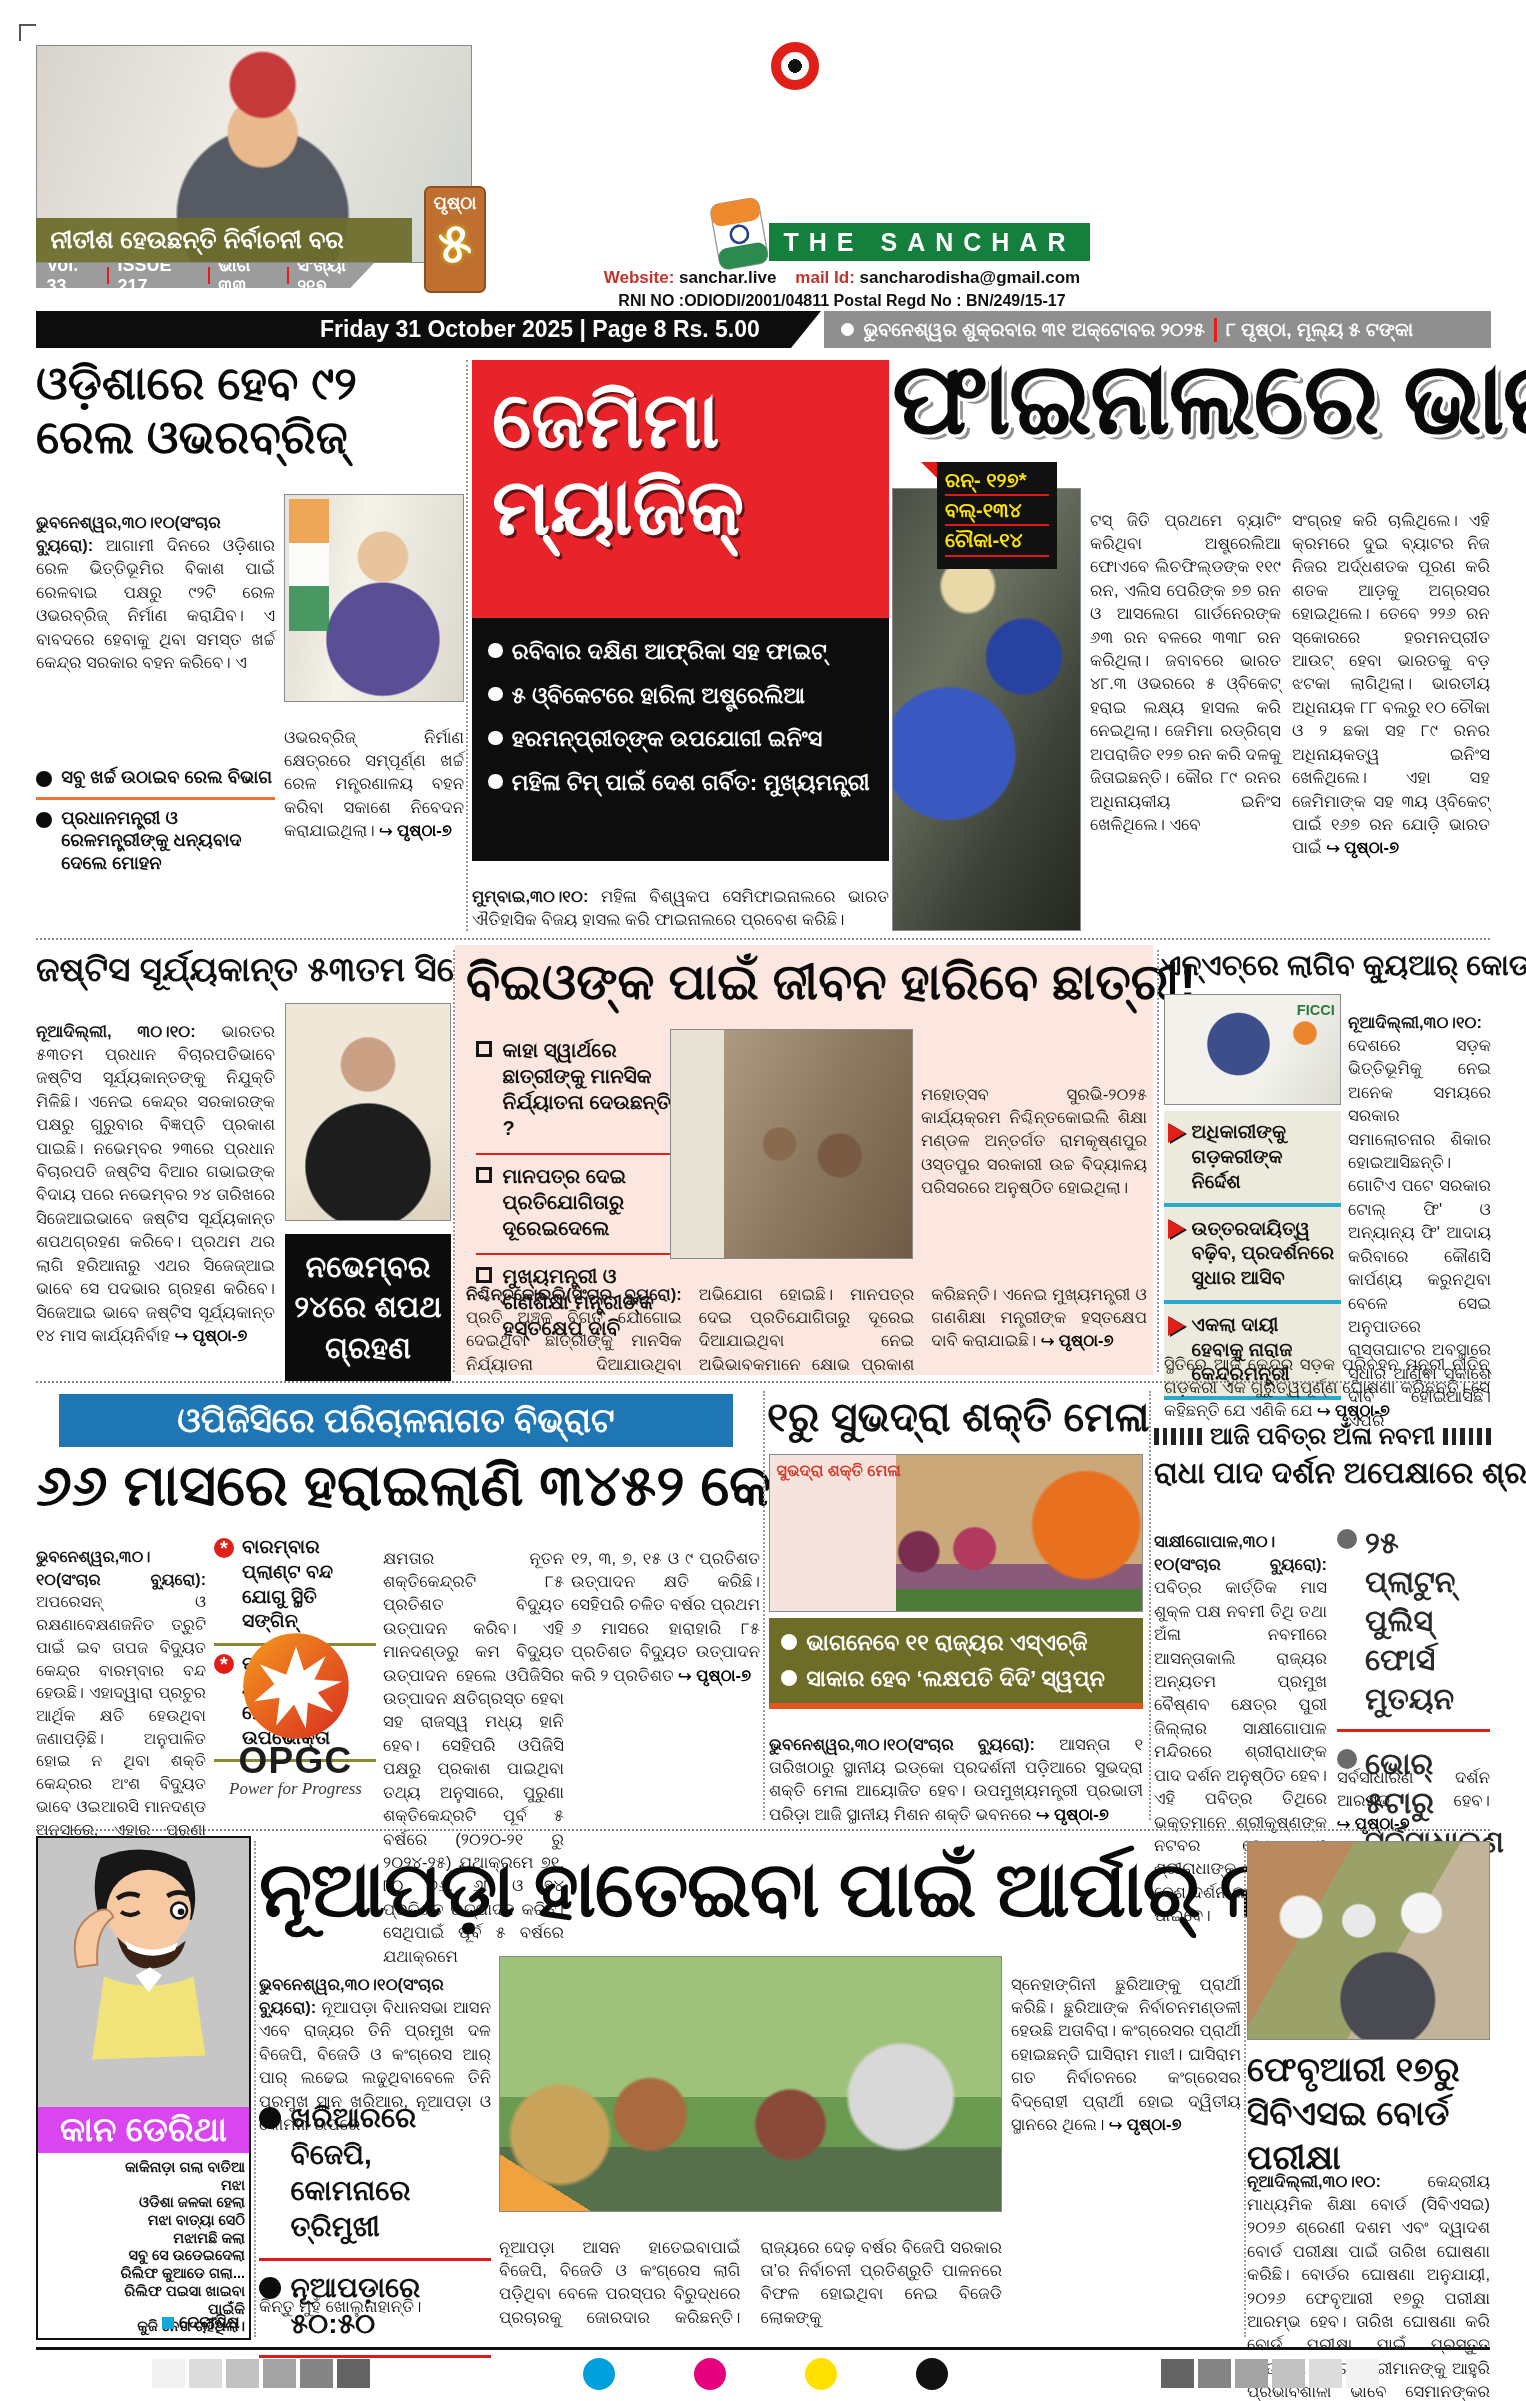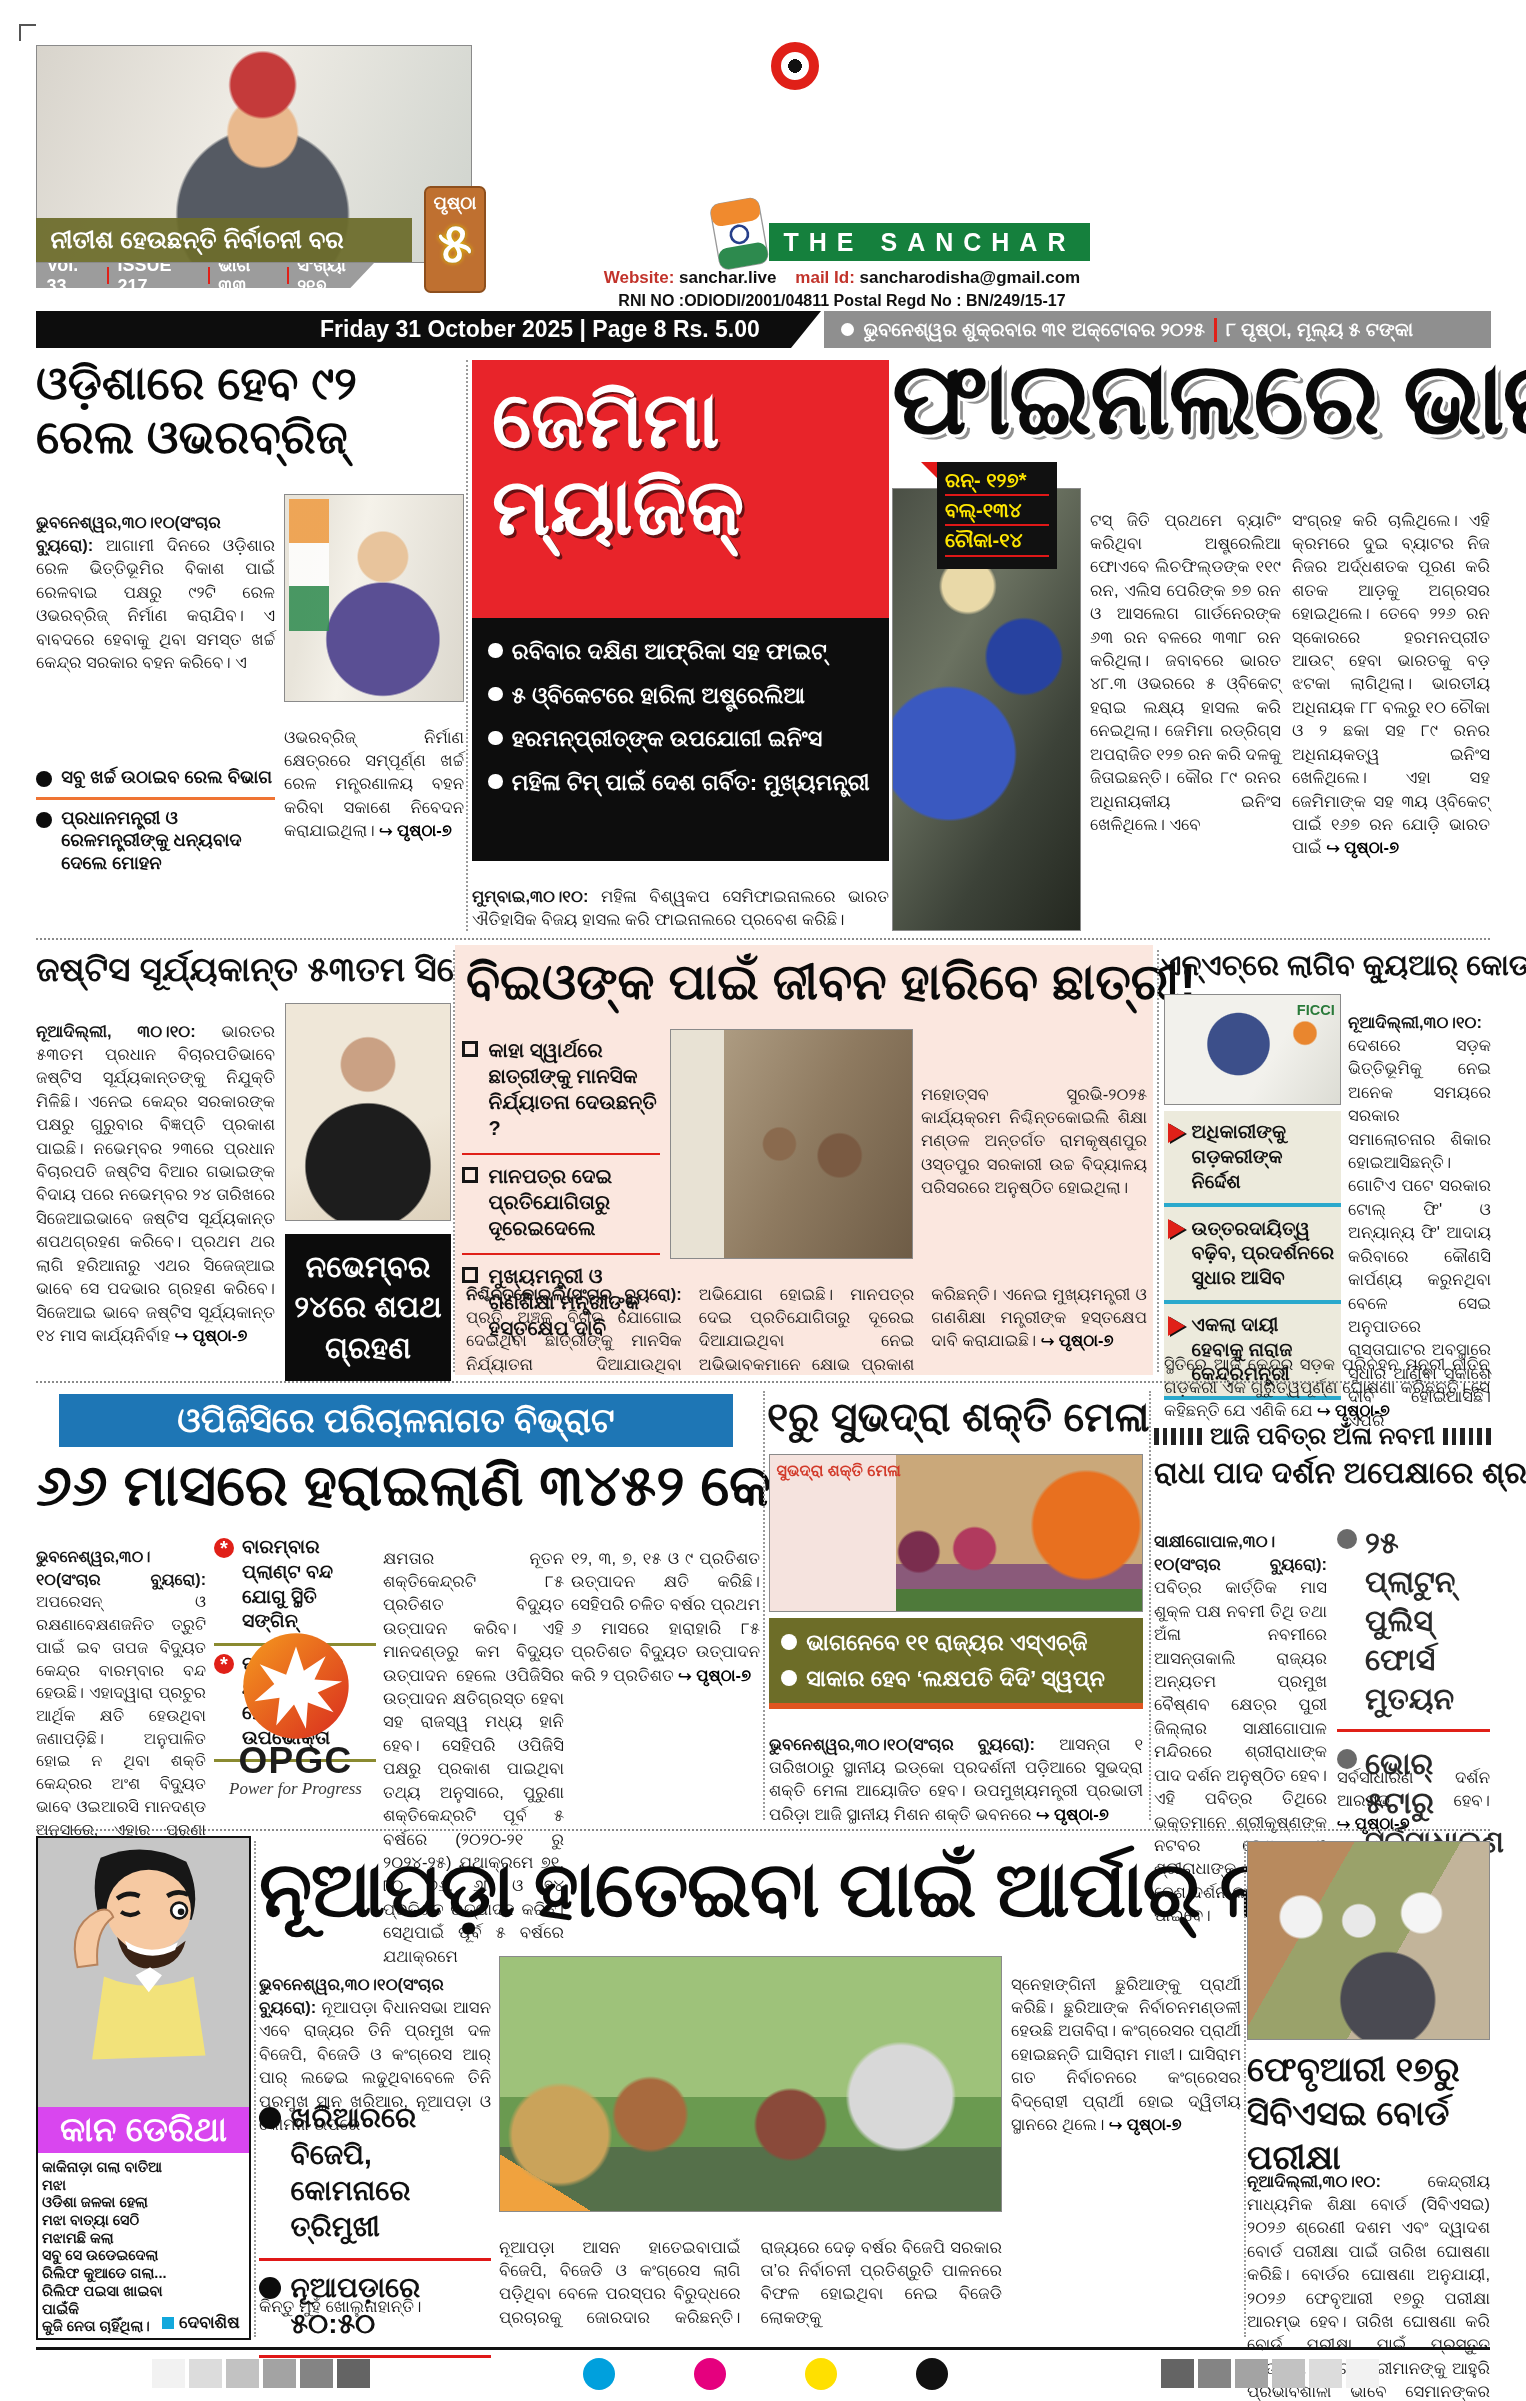--- a/index.html
+++ b/index.html
@@ -102,21 +102,21 @@
      background:
        radial-gradient(circle at 50% 28%, #caa184 0 15%, transparent 16%),
        radial-gradient(circle at 50% 75%, #1d1d1d 0 34%, transparent 35%),
        linear-gradient(160deg,#efe7d8 0 60%,#ded2bd 100%);}
   #cji-blackbox{left:285px;top:1226px;width:166px;height:147px;background:#0c0c0c;color:#fff;
      display:flex;align-items:center;justify-content:center;text-align:center;
      font-size:30px;font-weight:800;line-height:1.35;padding:6.6px;margin-top:8px;}
 
   #beo-panel{left:455px;top:945px;width:698px;height:430px;background:#fbe7df;}
   #beo-headline{left:466px;top:953px;width:680px;height:66px;font-size:50px;font-weight:900;white-space:nowrap;color:#0a0a0a;}
-  #beo-bullets{left:462px;top:1029px;width:198px;}
+  #beo-bullets{left:476px;top:1029px;width:198px;}
   .sq-bullet{display:flex;gap:10.6px;padding:8px 0 12px;border-bottom:2.6px solid #e02018;}
   .sq-bullet:last-child{border-bottom:none;}
   .sq-bullet .sq{width:16px;height:16px;border:3.3px solid #161616;flex:0 0 auto;margin-top:4px;}
   .sq-bullet .txt{font-size:20px;font-weight:bold;line-height:1.3;}
   #beo-photo{left:670px;top:1029px;width:243px;height:230px;
      background:
        linear-gradient(90deg,#e8e2d4 0 22%,transparent 22%),
        radial-gradient(circle at 70% 55%, #7a5a42 0 10%, transparent 11%),
        radial-gradient(circle at 45% 50%, #8a6a4e 0 9%, transparent 10%),
        linear-gradient(115deg,#b9a88e 0%,#8e7a60 55%,#6e5c46 100%);}
@@ -179,21 +179,21 @@
   .gray-bullet{display:flex;gap:8px;padding:5.3px 0 10.6px;border-bottom:3.3px solid #e02018;margin-bottom:6.6px;}
   .gray-bullet .dot{width:20px;height:20px;border-radius:50%;background:#6a6a6a;flex:0 0 auto;margin-top:5.3px;}
   .gray-bullet .txt{font-size:30px;font-weight:bold;line-height:1.3;color:#2a2a2a;}
   #radha-extra{left:1337px;top:1749px;width:153px;height:73px;}
 
   
   #cartoon{left:36px;top:1836px;width:215px;height:504px;border:2px solid #111;background:#fff;}
   #cartoon-art{position:absolute;left:0;top:0;width:100%;height:269px;background:#c6c6c6;overflow:hidden;}
   #cartoon-band{position:absolute;left:0;top:269px;width:100%;height:46px;background:#d946ef;color:#fff;
      display:flex;align-items:center;justify-content:center;font-size:34px;font-weight:900;}
-  #cartoon-poem{position:absolute;left:4px;top:321px;width:203px;text-align:left;}
+  #cartoon-poem{position:absolute;left:4px;top:321px;width:203px;text-align:right;}
   #cartoon-poem div{font-size:14.5px;font-weight:bold;line-height:1.22;}
   #cartoon-sig{position:absolute;right:9.2px;bottom:5.3px;display:flex;align-items:center;gap:5.3px;
      font-size:17px;font-weight:bold;}
   #cartoon-sig .cy{width:12px;height:12px;background:#12a8dc;}
 
   #nuap-headline{left:259px;top:1845px;width:982px;height:99px;font-size:77px;font-weight:900;white-space:nowrap;
      color:#0a0a0a;letter-spacing:-1.3px;}
   #nuap-c1{left:259px;top:1956px;width:232px;height:383px;}
   #nuap-bullets{left:259px;top:2091px;width:232px;}
   #nuap-bullets .dot-bullet{border-bottom:3.3px solid #e01818;padding:9.2px 0 12px;}

